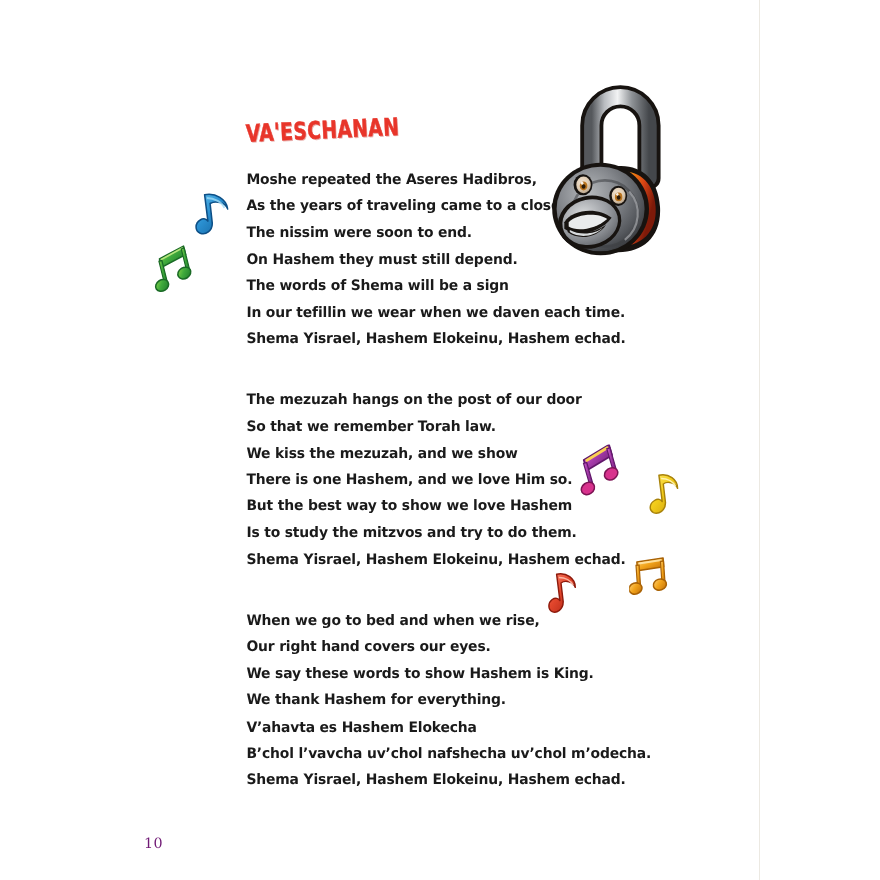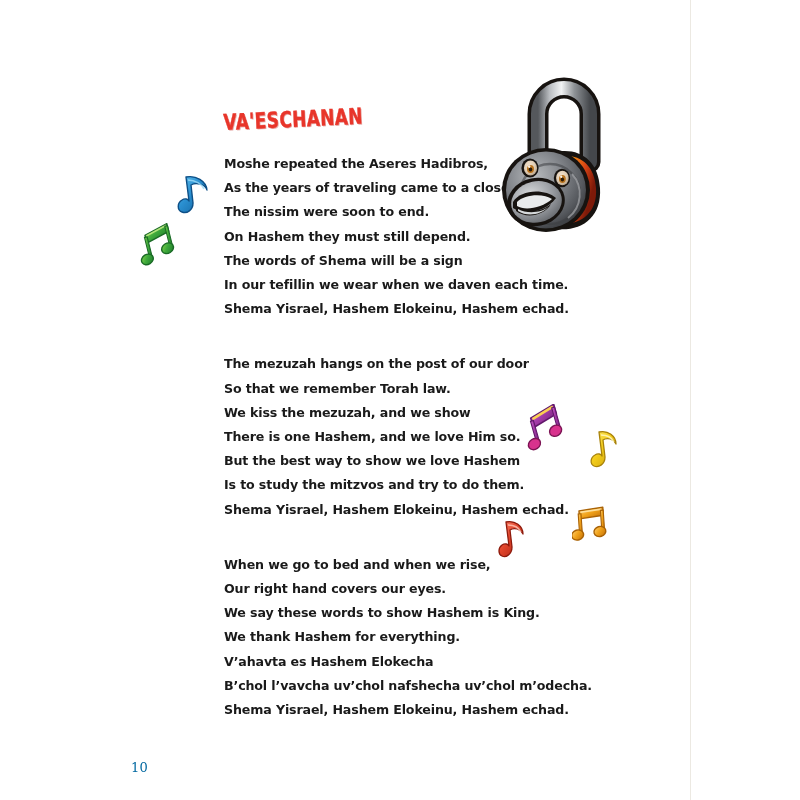--- a/index.html
+++ b/index.html
@@ -85,21 +85,21 @@
     transform-origin: left center;
   }
 
   
   #page-number {
     position: absolute;
     left: 131px;
     top: 760px;
     font-family: "DejaVu Serif", serif;
     font-size: 13px;
-    color: #0369a1;
+    color: #701a75;
     letter-spacing: 0.3px;
   }
 
   
   .art {
     position: absolute;
     pointer-events: none;
   }
   #lock-character { left: 494px; top: 62px; width: 116px; height: 176px; }
   #note-blue      { left: 176px; top: 172px; width: 34px; height: 46px; }

